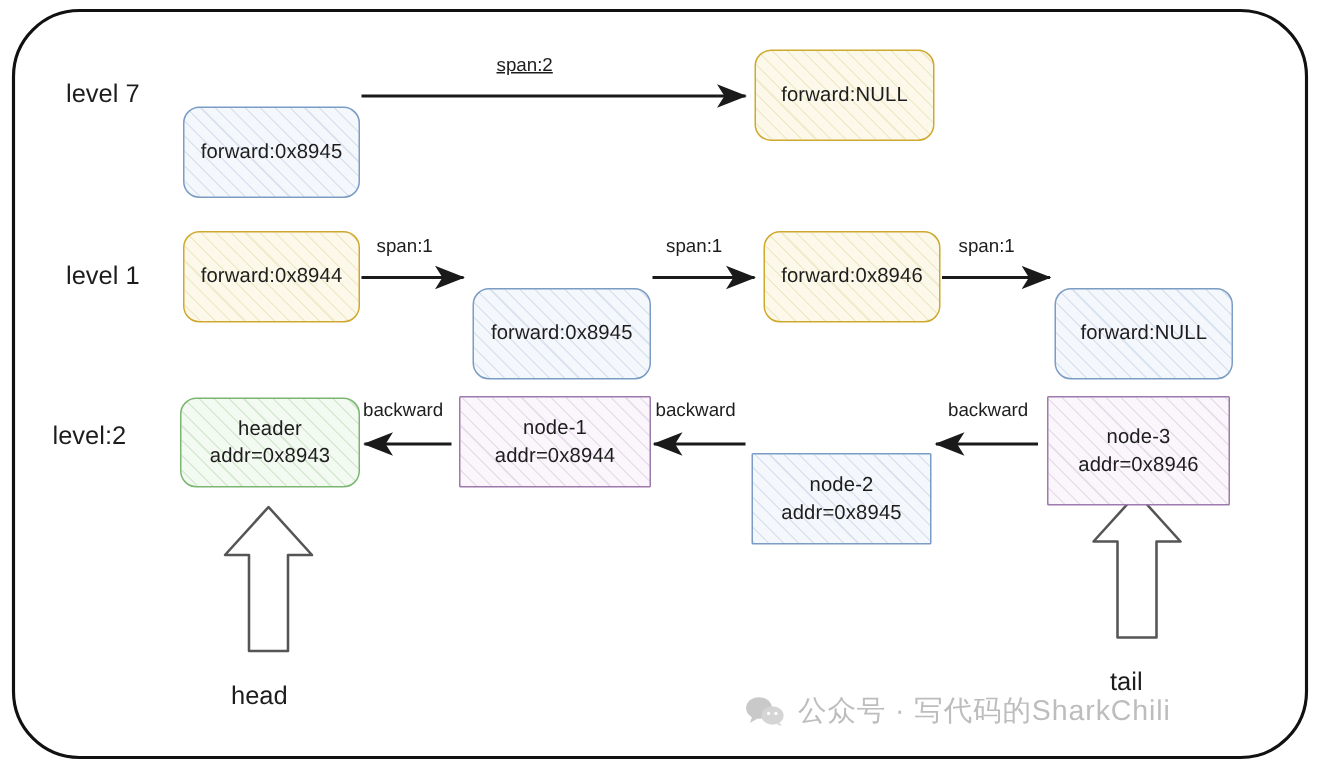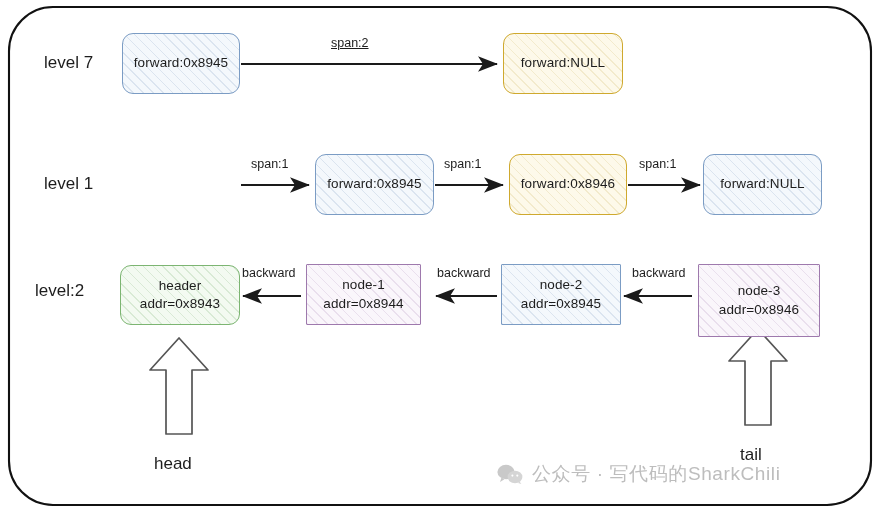--- a/index.html
+++ b/index.html
@@ -35,21 +35,21 @@
     background-image:repeating-linear-gradient(45deg,rgba(196,168,70,.18) 0 1px,transparent 1px 7px);
   }
   .hatch-green{
     background-color:#f3faf1;
     background-image:repeating-linear-gradient(45deg,rgba(110,170,100,.20) 0 1px,transparent 1px 7px);
   }
   .hatch-purple{
     background-color:#faf6fb;
     background-image:repeating-linear-gradient(45deg,rgba(160,120,175,.18) 0 1px,transparent 1px 7px);
   }
-  .b-blue{border:1.6px solid #7b9cc4;}
+  .b-blue{border:1.6px solid #7b9cc4;margin-top:38px;}
   .b-yellow{border:1.6px solid #cfa92e;}
   .b-green{border:1.6px solid #7cb572;}
   .b-purple{border:1.6px solid #9e79ad;}
   .r-round{border-radius:11px;}
   .r-square{border-radius:1px;}
 
   
   .lvl-label{
     position:absolute;font-size:17px;color:#1d1d1d;white-space:nowrap;
   }
@@ -108,39 +108,42 @@
   <div class="node hatch-blue b-blue r-round" style="left:122px;top:33px;width:118px;height:61px;">
     <span class="ln">forward:0x8945</span>
   </div>
 
   <div class="node hatch-yellow b-yellow r-round" style="left:503px;top:33px;width:120px;height:61px;">
     <span class="ln">forward:NULL</span>
   </div>
 
   <div class="edge-label" style="left:331px;top:36px;text-decoration:underline;">span:2</div>
 
+  <div class="node hatch-yellow b-yellow r-round" style="left:122px;top:154px;width:118px;height:61px;">
+    <span class="ln">forward:0x8944</span>
+  </div>
   <div class="node hatch-blue b-blue r-round" style="left:315px;top:154px;width:119px;height:61px;">
     <span class="ln">forward:0x8945</span>
   </div>
   <div class="node hatch-yellow b-yellow r-round" style="left:509px;top:154px;width:118px;height:61px;text-align:right;">
     <span class="ln">forward:0x8946</span>
   </div>
   <div class="node hatch-blue b-blue r-round" style="left:703px;top:154px;width:119px;height:61px;">
     <span class="ln">forward:NULL</span>
   </div>
 
   <div class="edge-label" style="left:251px;top:157px;">span:1</div>
   <div class="edge-label" style="left:444px;top:157px;">span:1</div>
   <div class="edge-label" style="left:639px;top:157px;">span:1</div>
 
   <div class="node hatch-green b-green r-round" style="left:120px;top:265px;width:120px;height:60px;">
     <span class="ln">header</span>
     <span class="ln">addr=0x8943</span>
   </div>
-  <div class="node hatch-purple b-purple r-square" style="left:306px;top:264px;width:115px;height:61px;">
+  <div class="node hatch-purple b-purple r-square" style="left:306px;top:264px;width:128px;height:61px;">
     <span class="ln">node-1</span>
     <span class="ln">addr=0x8944</span>
   </div>
   <div class="node hatch-blue b-blue r-square" style="left:501px;top:264px;width:120px;height:61px;">
     <span class="ln">node-2</span>
     <span class="ln">addr=0x8945</span>
   </div>
   <div class="node hatch-purple b-purple r-square" style="left:698px;top:264px;width:122px;height:73px;">
     <span class="ln">node-3</span>
     <span class="ln">addr=0x8946</span>

